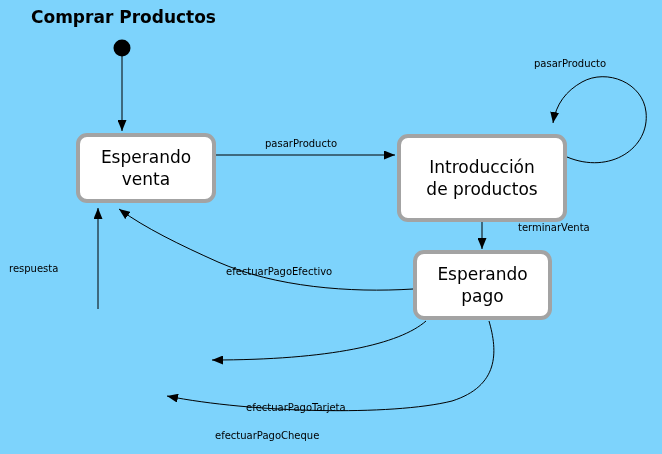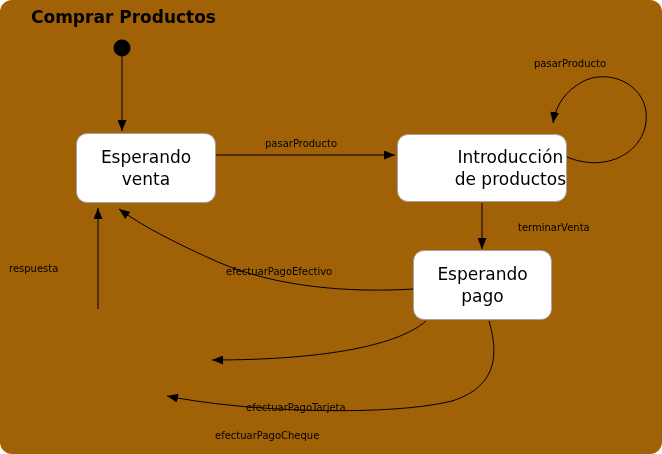--- a/index.html
+++ b/index.html
@@ -1,42 +1,41 @@
 <!DOCTYPE html>
 <html><head>
 <meta charset="utf-8">
 <style>
   html, body { margin: 0; padding: 0; background: #ffffff; }
   .stage {
     position: relative;
     width: 662px;
     height: 454px;
-    background: #a16207;
+    background: #7dd3fc;
     font-family: "DejaVu Sans", "Liberation Sans", sans-serif;
     color: #000000;
     overflow: hidden;
-    border-radius: 12px;
   }
   .title {
     position: absolute;
     left: 31px;
     top: 7px;
     font-size: 17px;
     font-weight: bold;
     white-space: nowrap;
   }
   .arrows {
     position: absolute;
     left: 0;
     top: 0;
   }
   .state {
     position: absolute;
     box-sizing: border-box;
-    border: 1px solid #a3a3a3;
+    border: 4px solid #a3a3a3;
     border-radius: 11px;
     background: #ffffff;
     display: flex;
     align-items: center;
     justify-content: center;
     text-align: center;
     font-size: 17px;
     line-height: 22px;
   }
   .state .st-label { white-space: pre-line; }
@@ -79,21 +78,21 @@
     <path d="M426,321 C400,344 330,360 212,360" fill="none" stroke="#000000" stroke-width="1" marker-end="url(#arrowhead)"></path>
 
     <path d="M489,321 C498,352 499,386 452,401 C392,416 252,413 167,396" fill="none" stroke="#000000" stroke-width="1" marker-end="url(#arrowhead)"></path>
   </svg>
 
   <div class="state" style="left:76px; top:133px; width:140px; height:70px;">
     <span class="st-label">Esperando
 venta</span>
   </div>
 
-  <div class="state" style="left:397px; top:134px; width:170px; height:68px;justify-content:flex-end;">
+  <div class="state" style="left:397px; top:134px; width:170px; height:88px;">
     <span class="st-label">Introducción
 de productos</span>
   </div>
 
   <div class="state" style="left:413px; top:250px; width:139px; height:70px;">
     <span class="st-label">Esperando
 pago</span>
   </div>
 
 

